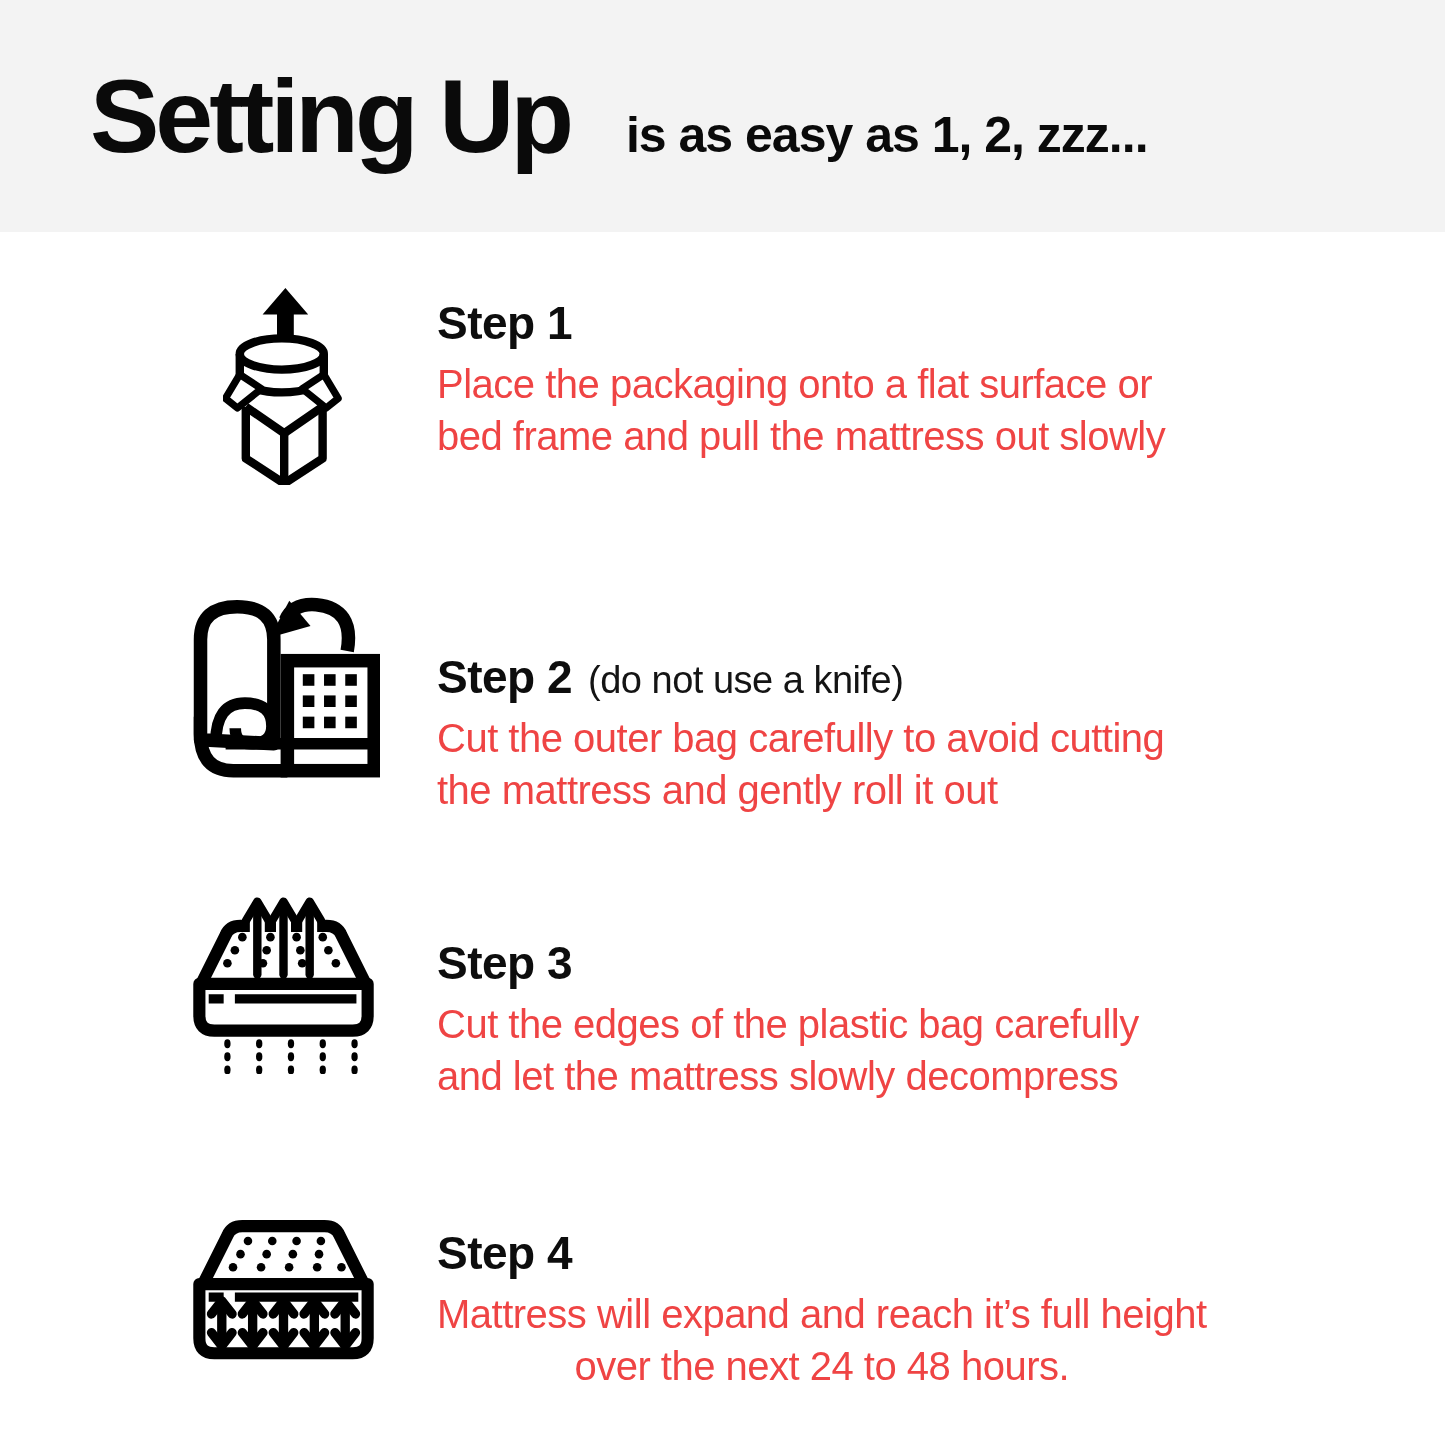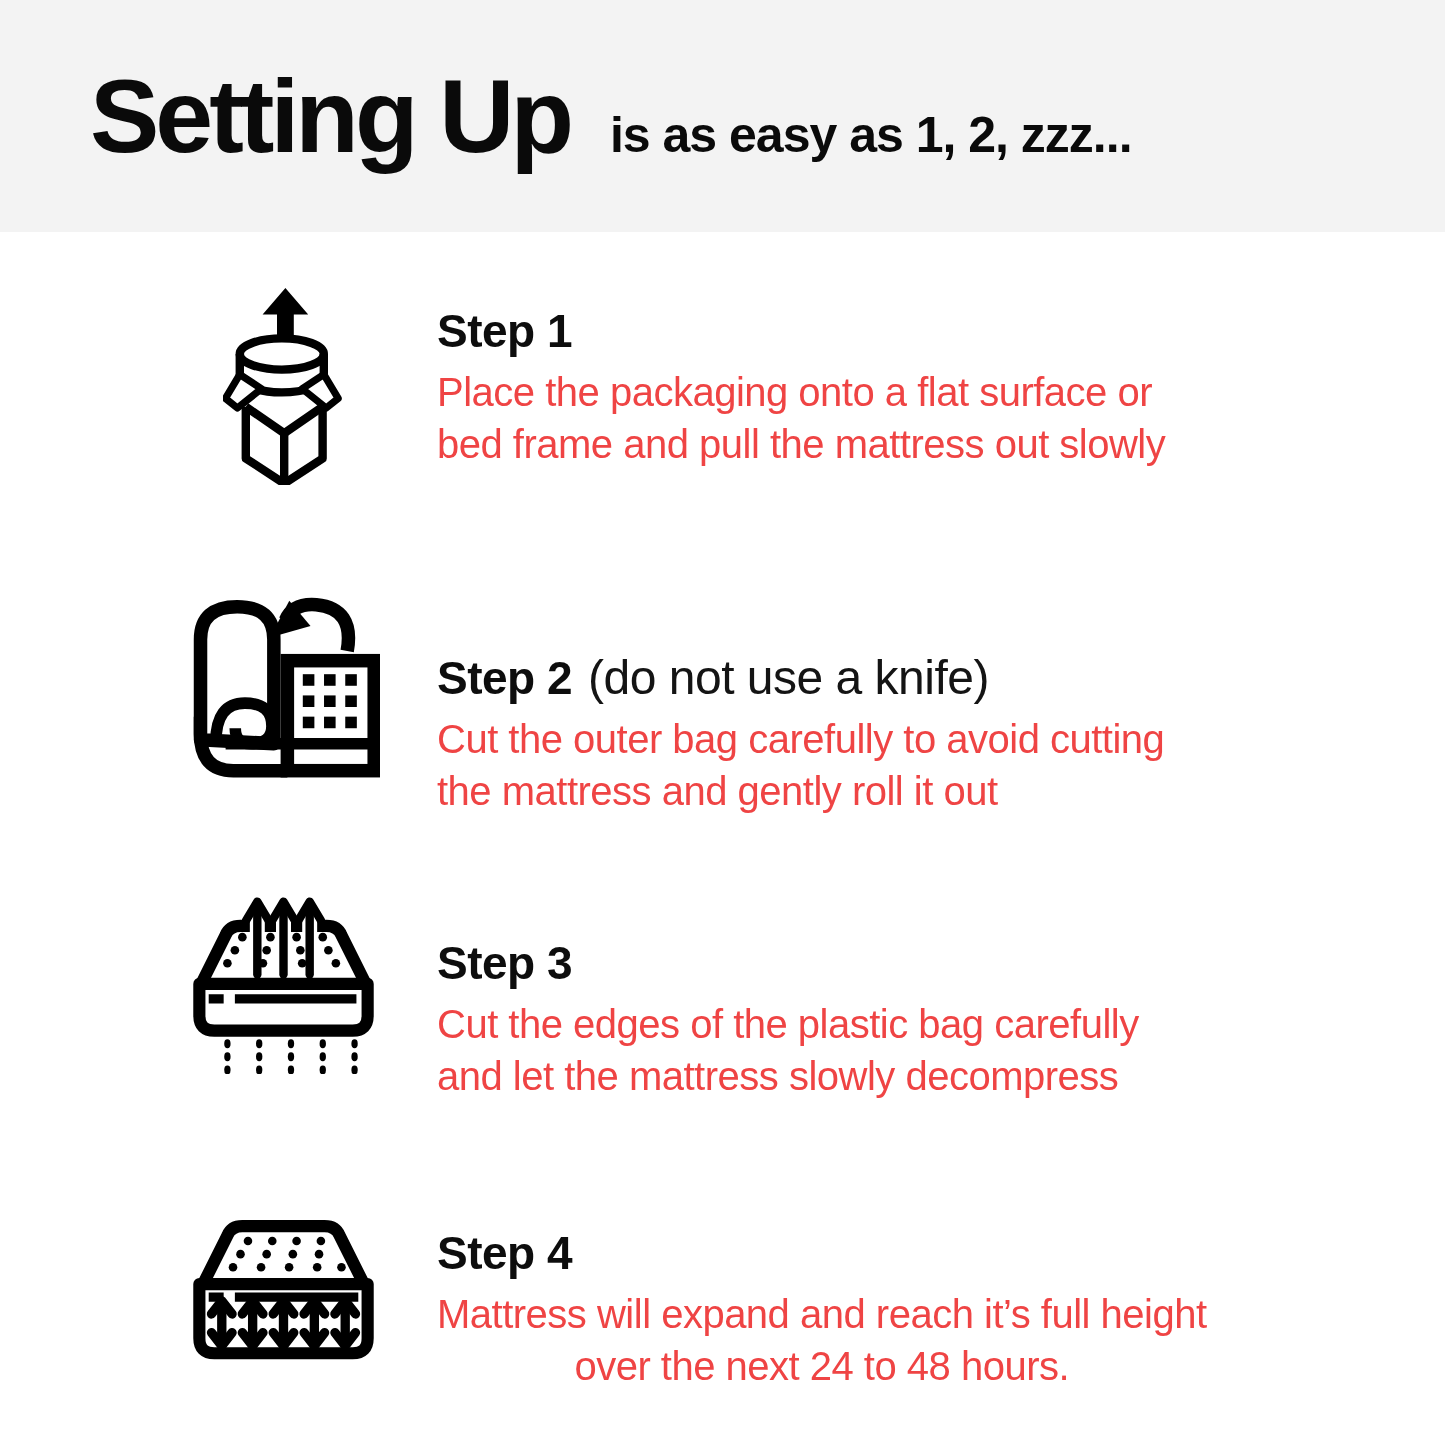--- a/index.html
+++ b/index.html
@@ -1,37 +1,37 @@
 <!DOCTYPE html>
 <html><head>
 <meta charset="utf-8">
 <style>
   html,body{margin:0;padding:0;background:#fff;}
   .canvas{position:relative;width:1445px;height:1445px;background:#fff;overflow:hidden;
           font-family:"Liberation Sans","DejaVu Sans",sans-serif;color:#111;}
   
   .header{position:absolute;left:0;top:0;width:1445px;height:232px;background:#f3f3f3;}
-  .header-inner{position:absolute;left:90px;top:0;display:flex;align-items:baseline;gap:40px;padding-top:64px;white-space:nowrap;}
+  .header-inner{position:absolute;left:90px;top:0;display:flex;align-items:baseline;gap:56px;padding-top:64px;white-space:nowrap;}
   .title{font-size:104px;font-weight:bold;letter-spacing:-4px;color:#0a0a0a;line-height:1;}
   .subtitle{font-size:50px;font-weight:bold;letter-spacing:-1px;color:#0a0a0a;line-height:1;}
   
   .icon-box{position:absolute;}
   .icon-box svg{display:block;width:100%;height:auto;}
   .step-text{position:absolute;left:437px;}
   .step-heading-row{display:flex;align-items:baseline;gap:16px;white-space:nowrap;}
   .step-heading{font-size:46px;font-weight:bold;letter-spacing:-0.5px;color:#0d0d0d;line-height:54px;}
-  .step-note{font-size:48px;font-weight:normal;letter-spacing:-0.5px;color:#141414;}
+  .step-note{font-size:38px;font-weight:normal;letter-spacing:-0.5px;color:#141414;}
   .step-body{margin-top:8px;font-size:40px;line-height:52px;letter-spacing:-0.5px;color:#ef4444;}
   .step-body div{white-space:nowrap;}
   
   .icon-s1{left:223px;top:288px;width:120px;}
   .icon-s2{left:187px;top:597px;width:193px;}
   .icon-s3{left:190px;top:896px;width:187px;}
   .icon-s4{left:190px;top:1213px;width:187px;}
-  .text-s1{top:304px;} .text-s2{top:650px;} .text-s3{top:936px;} .text-s4{top:1226px;text-align:center;}
+  .text-s1{top:296px;} .text-s2{top:650px;} .text-s3{top:936px;} .text-s4{top:1226px;text-align:center;}
   .ink{stroke:#000;fill:none;}
 </style>
 </head>
 <body>
 
 <div class="canvas">
 
   <div class="header">
     <div class="header-inner">
       <span class="title">Setting Up</span>

